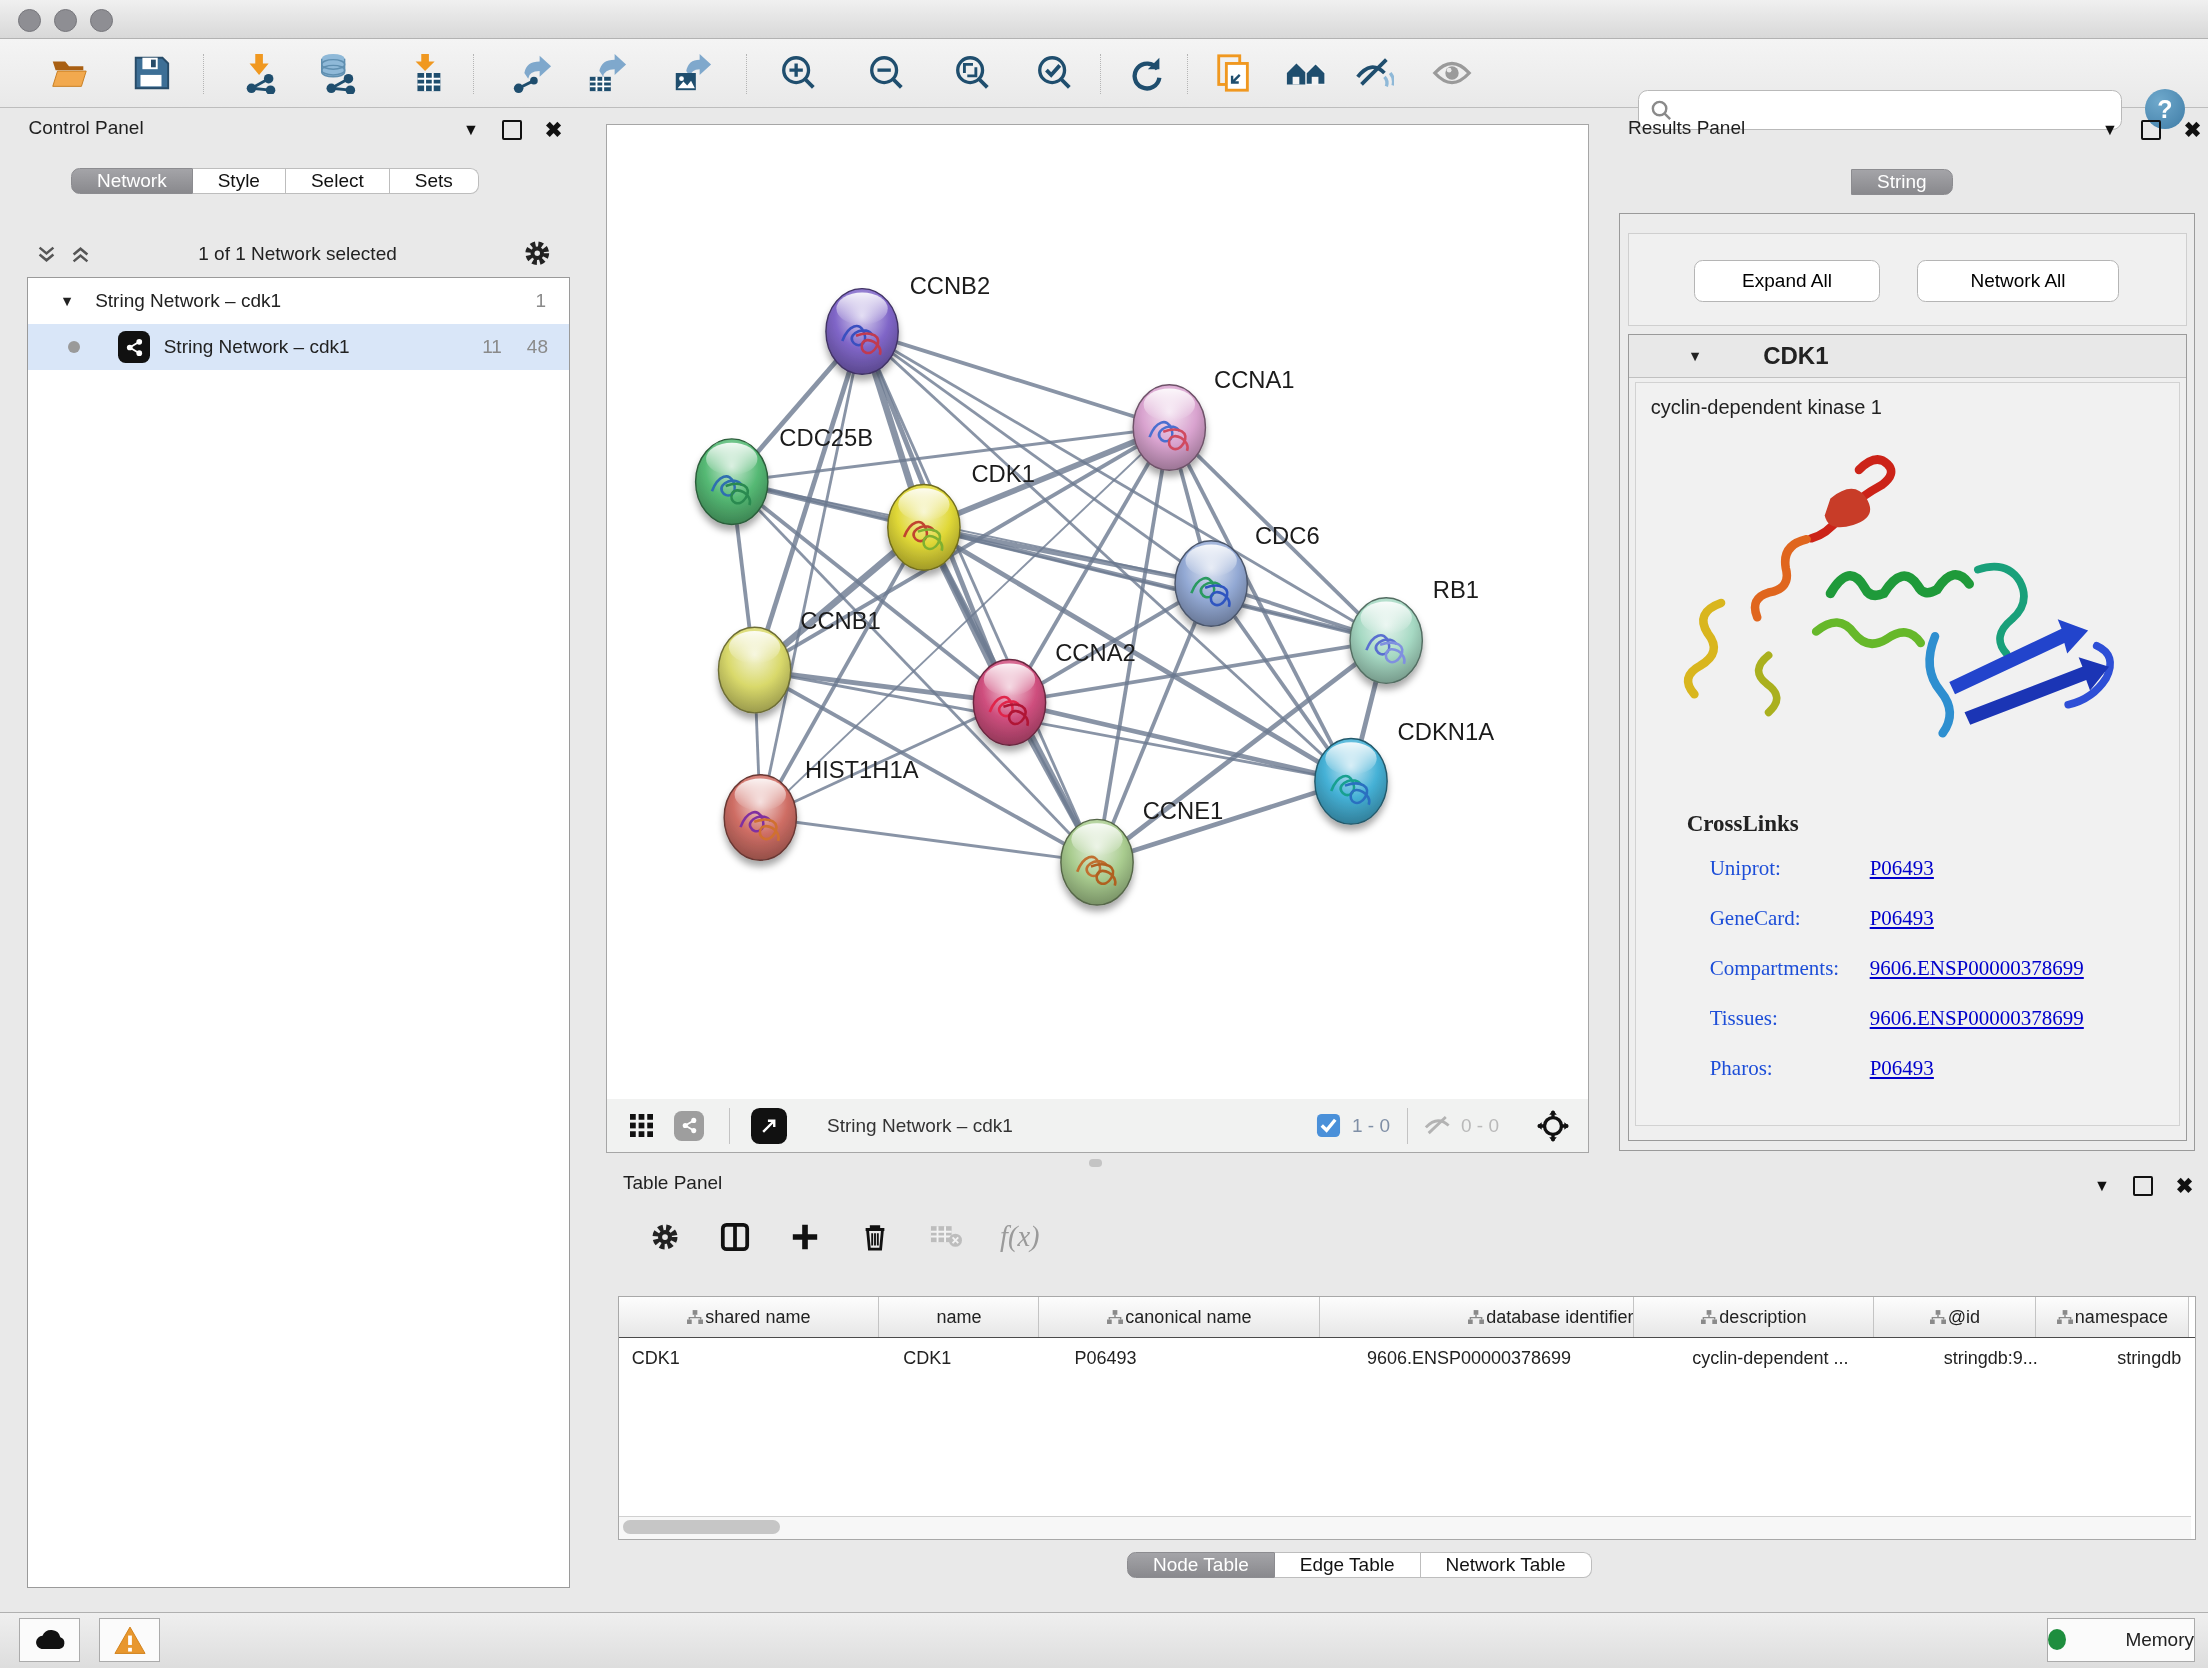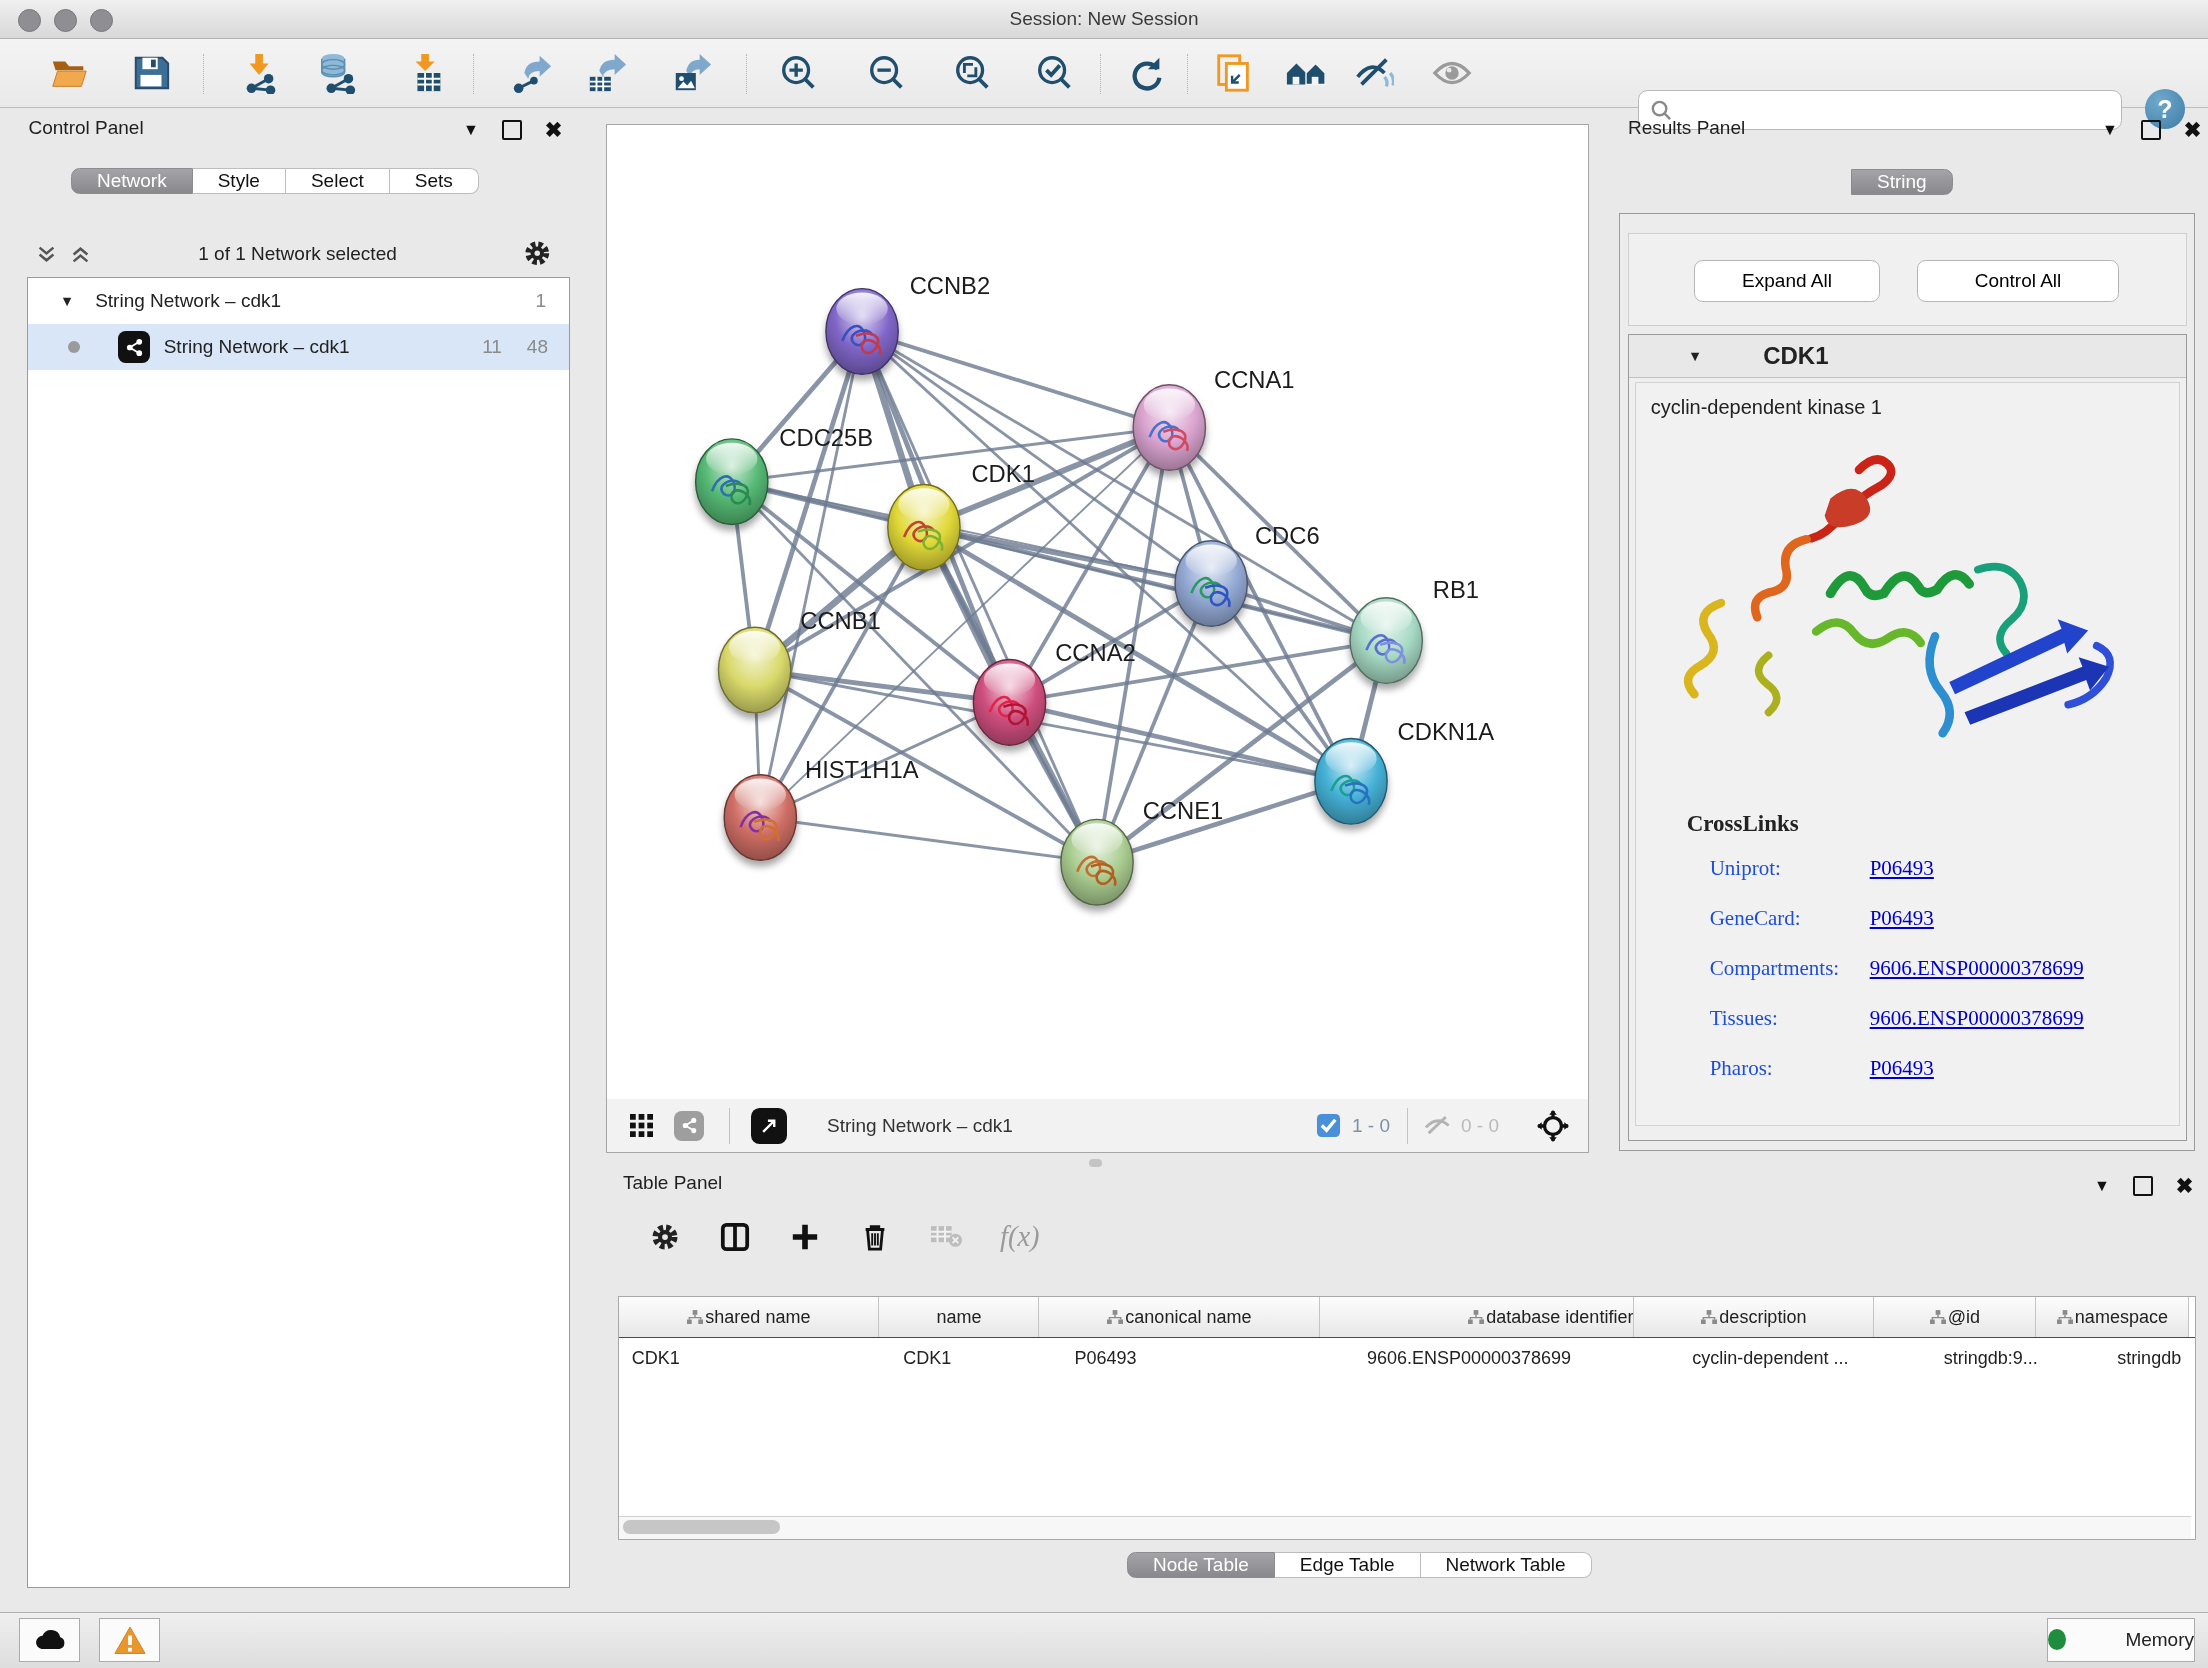--- a/index.html
+++ b/index.html
@@ -73,21 +73,20 @@
   .mem-dot{width:21px;height:21px;border-radius:50%;background:#1e8e3e;margin-right:11.4px;}
   svg{display:block;}
 </style>
 </head>
 <body>
 
 <div class="abs titlebar">
   <div class="abs tl-dot" style="left:18px"></div>
   <div class="abs tl-dot" style="left:54px"></div>
   <div class="abs tl-dot" style="left:90px"></div>
-  <div class="abs title-text">Session: New Session</div>
 </div>
 
 <div class="abs toolbar">
   <div class="abs tb-icon" style="left:48px">
     <svg viewBox="0 0 44 44">
         <path d="M5 10h13l4 5h15v4H8z" fill="#a95f12"></path>
         <path d="M10 20h30l-5 16H5z" fill="#f2a94e" stroke="#c77d20" stroke-width="1"></path>
       </svg>
   </div>
   <div class="abs tb-icon" style="left:130px">
@@ -541,21 +540,21 @@
     <span class="wc-min">▼</span>
     <span class="wc-float"></span>
     <span class="wc-close">✖</span>
   </div>
   <div class="abs box" style="left:12.4px;top:106px;width:574px;height:936px"></div>
   <div class="abs seg" style="left:244px;top:62px">
     <button class="active">String</button>
   </div>
   <div class="abs" style="left:21px;top:126px;width:557px;height:91px;background:#f0f0f0;border:1px solid #cfcfcf">
     <button class="abs rp-btn" style="left:65px;top:26px;width:186px">Expand All</button>
-    <button class="abs rp-btn" style="left:288px;top:26px;width:202px">Control All</button>
+    <button class="abs rp-btn" style="left:288px;top:26px;width:202px">Network All</button>
   </div>
   <div class="abs" style="left:21px;top:227px;width:557px;height:805px;background:#efefef;border:1.9px solid #9a9a9a">
     <div style="height:42px;background:#e8e8e8;border-bottom:1px solid #c0c0c0;display:flex;align-items:center">
       <span style="margin-left:59px;font-size:14.3px">▼</span>
       <span style="margin-left:61px;font-size:24px;font-weight:bold">CDK1</span>
     </div>
     <div style="margin:3.8px 5.7px;background:#f1f1f1;border:1px solid #d2d2d2;height:742px;position:relative">
       <div style="padding:13.3px 0 0 15px;font-size:20px">cyclin-dependent kinase 1</div>
       <svg width="485" height="371" viewBox="0 0 510 390" style="margin:7.6px 0 0 28.5px">
         <g fill="none" stroke-linecap="round">

